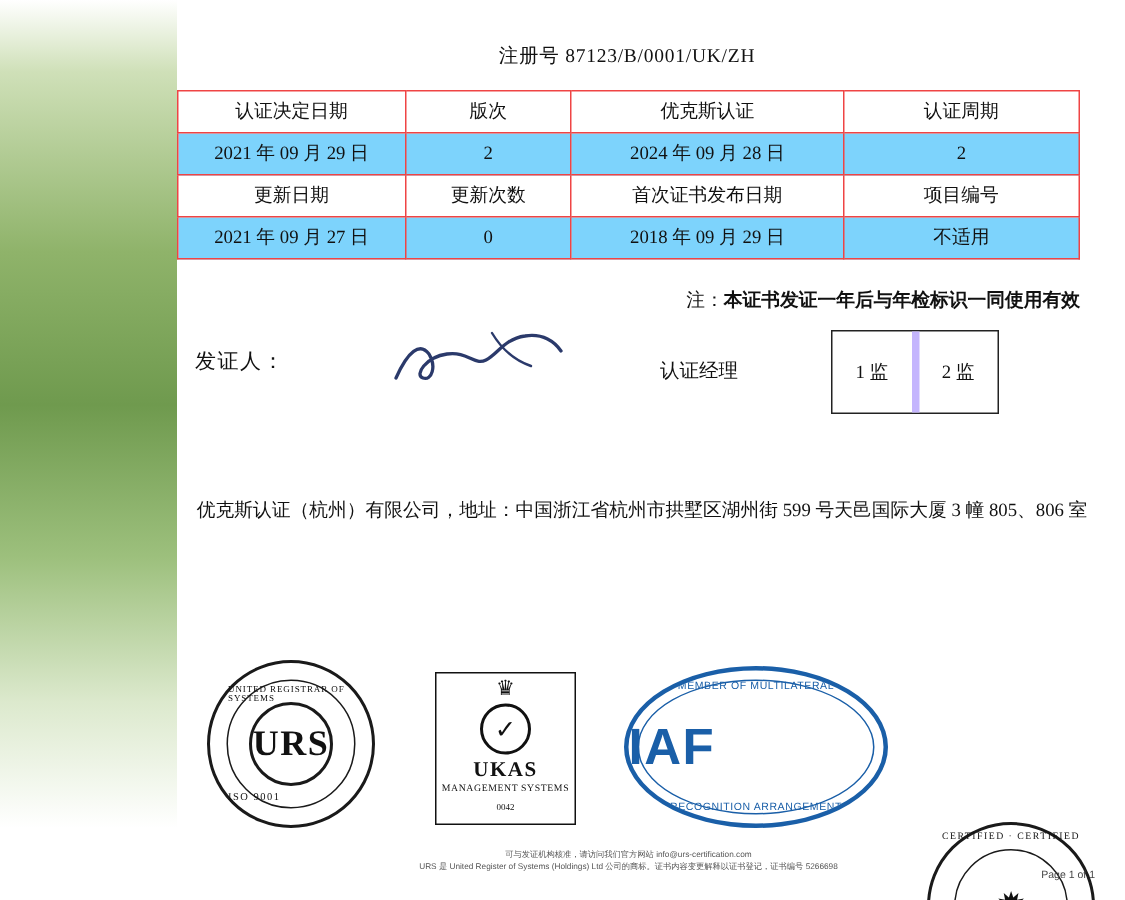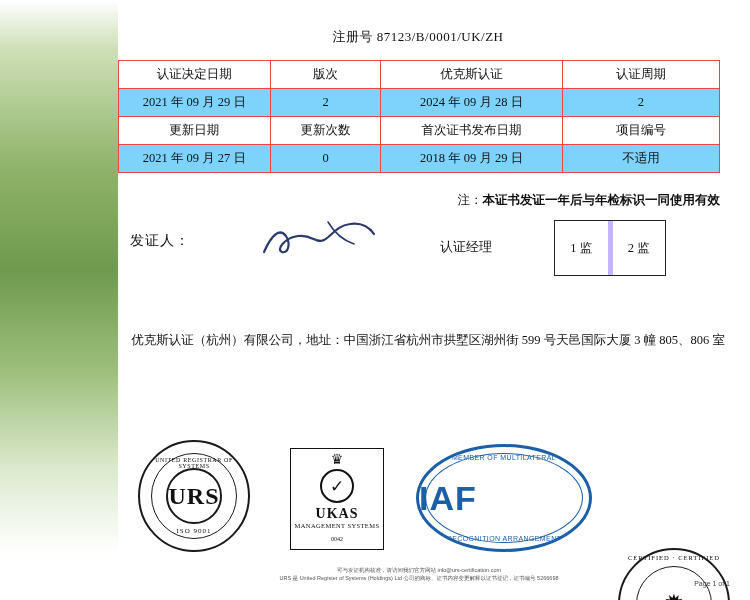--- a/index.html
+++ b/index.html
@@ -81,21 +81,21 @@
 
   
   .urs{left:20px;top:0;width:108px;height:108px;border-radius:50%;
        border:2px solid #1a1a1a;display:flex;align-items:center;justify-content:center;
        background:#fff;}
   .urs-inner{width:84px;height:84px;border-radius:50%;border:1px solid #1a1a1a;
        display:flex;align-items:center;justify-content:center;position:relative;}
   .urs-core{width:52px;height:52px;border-radius:50%;border:2px solid #1a1a1a;
        display:flex;align-items:center;justify-content:center;font-family:"Liberation Serif",serif;
        font-weight:bold;font-size:24px;letter-spacing:1px;}
-  .urs-top,.urs-bot{position:absolute;width:100%;text-align:center;font-size:6px;letter-spacing:.6px;font-family:Liberation Serif, serif;}
+  .urs-top,.urs-bot{position:absolute;width:100%;font-size:6px;letter-spacing:.6px;font-family:Liberation Serif, serif;}
   .urs-top{top:3px;}
   .urs-bot{bottom:3px;font-size:7px;letter-spacing:1px;}
 
   
   .ukas{left:172px;top:8px;width:92px;height:96px;border:1.5px solid #111;background:#fff;
         display:flex;flex-direction:column;align-items:center;justify-content:flex-start;padding-top:4px;}
   .ukas .crown{font-size:14px;line-height:14px;}
   .ukas .tick{width:30px;height:30px;border-radius:50%;border:2px solid #111;
       display:flex;align-items:center;justify-content:center;font-size:17px;margin-top:2px;}
   .ukas .nm{font-size:14px;font-weight:bold;letter-spacing:1px;margin-top:3px;}

